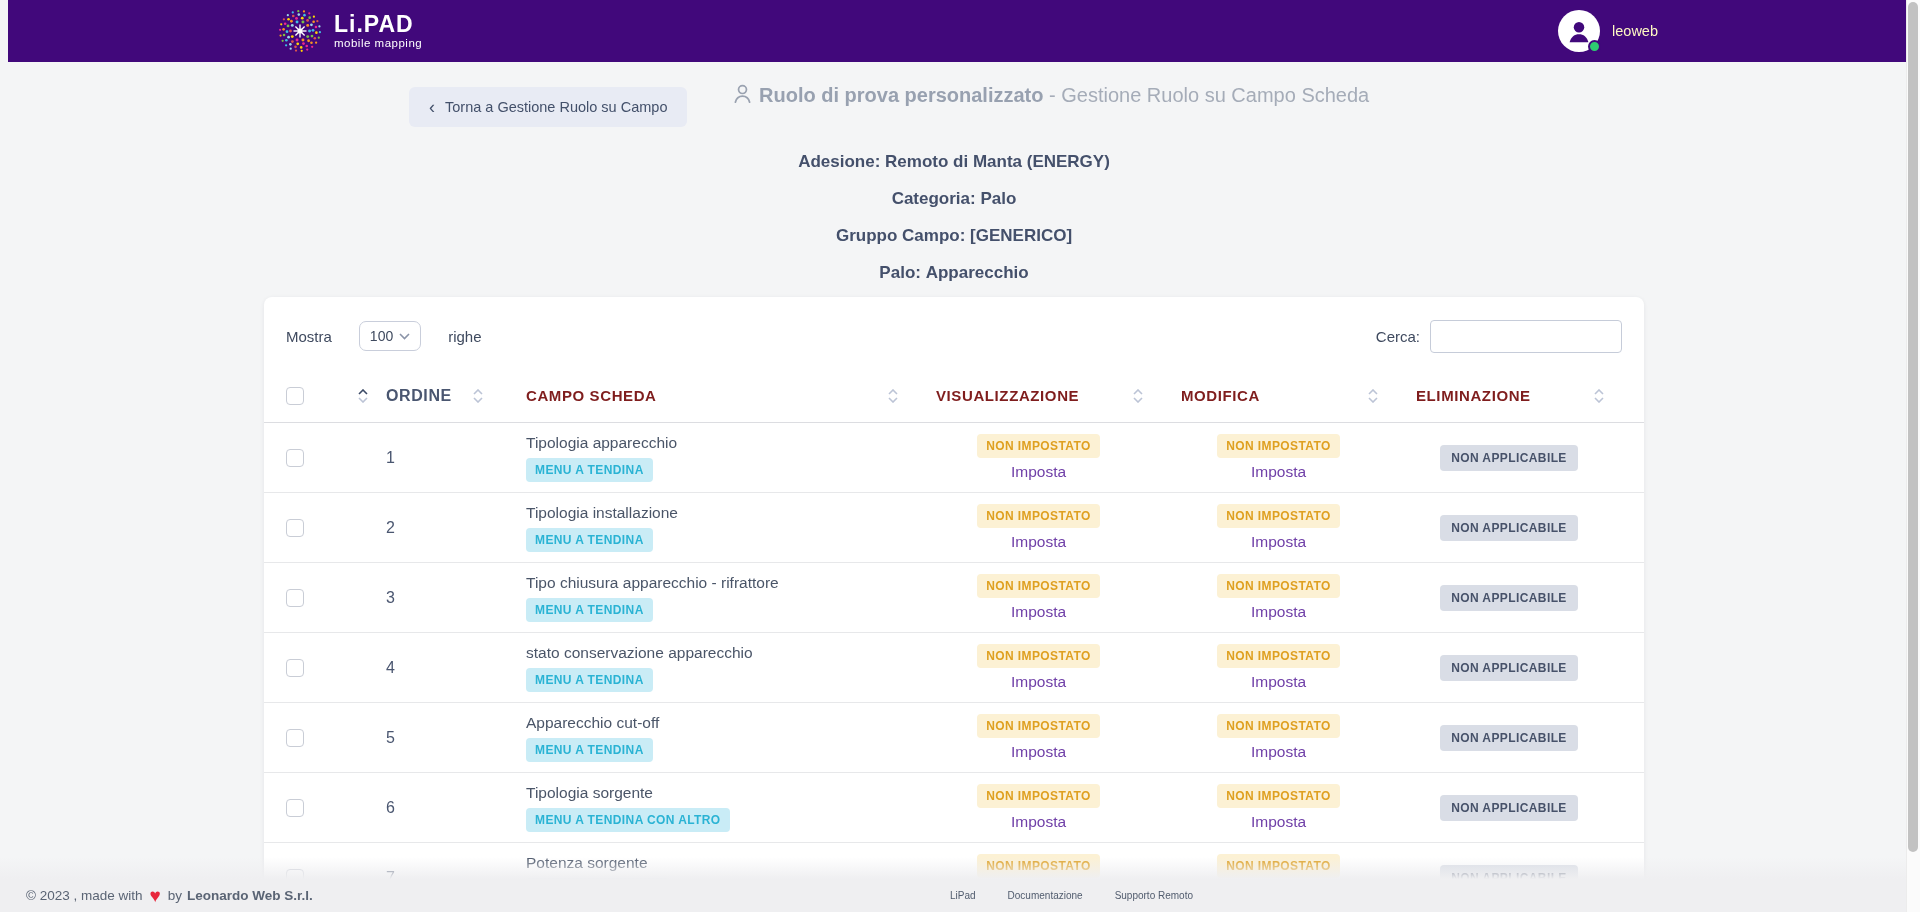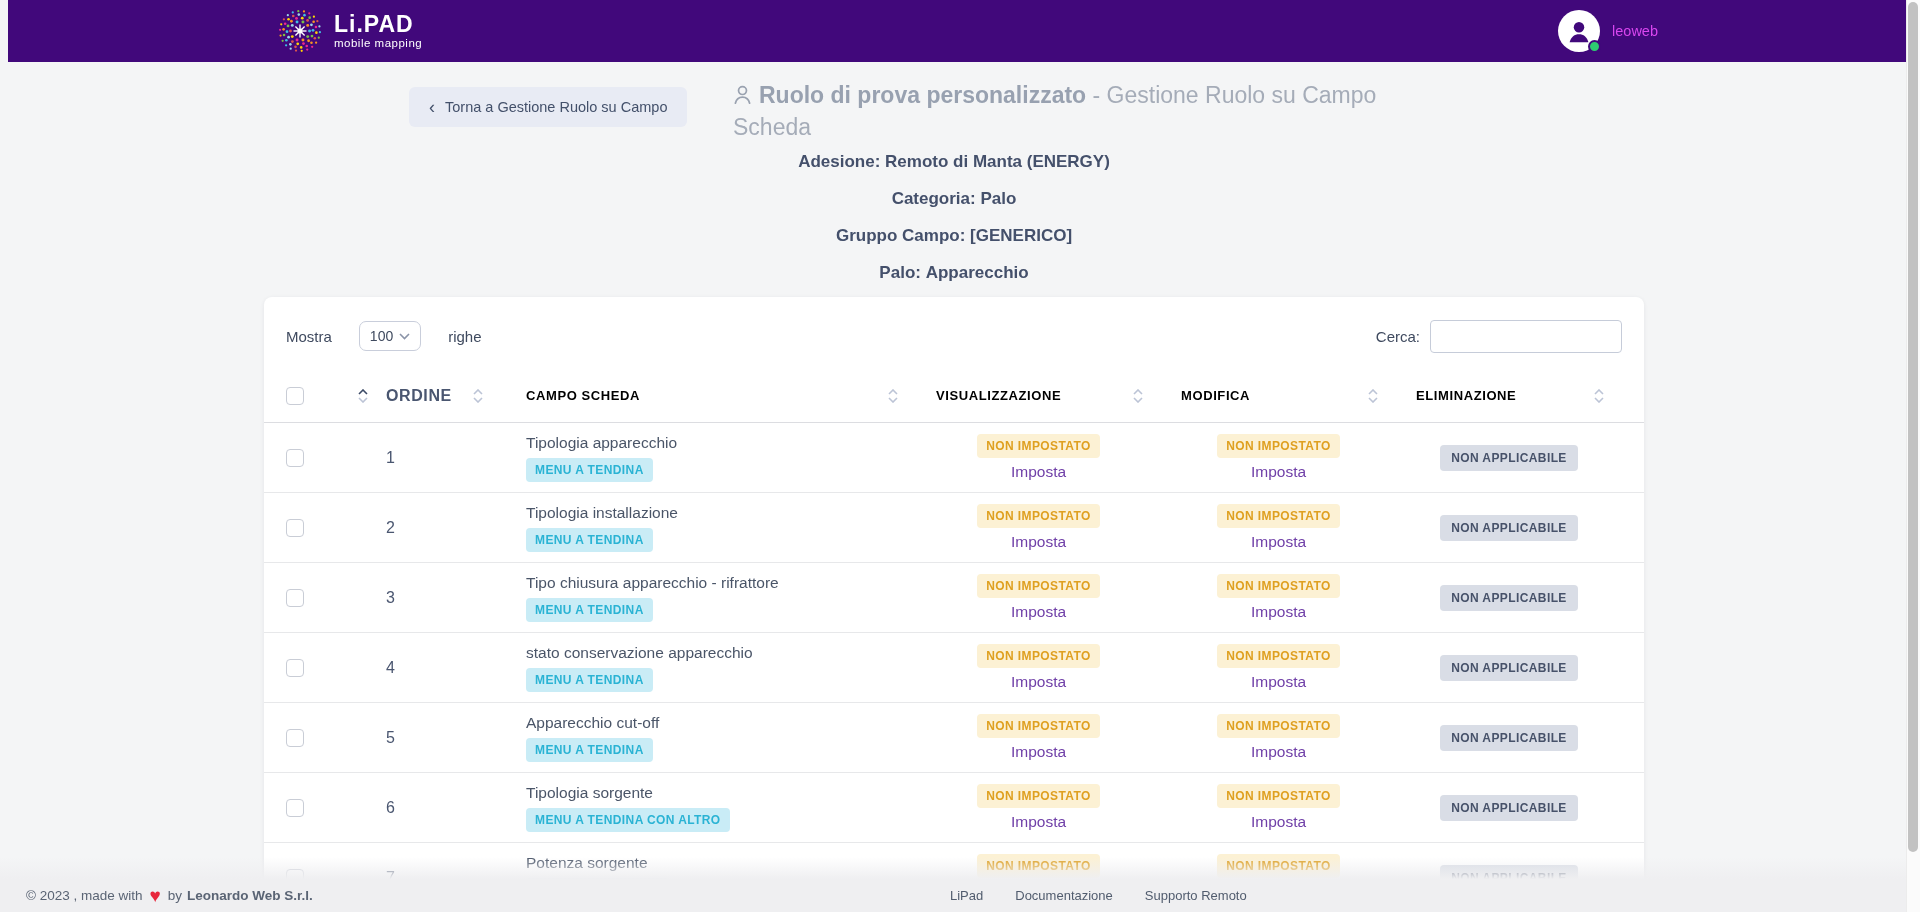--- a/index.html
+++ b/index.html
@@ -15,30 +15,30 @@
   .brand-text { color:#fff; line-height:1; }
   .brand-title { font-size:23px; font-weight:bold; letter-spacing:1px; }
   .brand-sub   { font-size:11.5px; font-weight:400; margin-top:2px; letter-spacing:0.5px; }
   .user { position:absolute; right:270px; top:0; height:62px; display:flex;
           align-items:center; gap:12px; cursor:pointer; }
   .avatar { position:relative; width:42px; height:42px; background:#fff;
             border-radius:50%; display:flex; align-items:center; justify-content:center; }
   .avatar svg { width:30px; height:30px; }
   .status-dot { position:absolute; right:-1px; bottom:-1px; width:13px; height:13px;
                 background:#2ecc71; border:2px solid #41087b; border-radius:50%; }
-  .user-name { color:#d946ef; font-size:14.5px; }
+  .user-name { color:#fef9c3; font-size:14.5px; }
 
   
   .back-btn { position:absolute; left:409px; top:87px; height:40px;
               background:#e8ebf4; border:none; border-radius:6px; padding:0 20px;
               font-family:inherit; font-size:14.5px; color:#43506a; display:flex;
               align-items:center; gap:10px; cursor:pointer; }
   .back-chevron { font-size:18px; line-height:1; color:#43506a; }
   .page-title { position:absolute; left:733px; top:80px; width:655px;
-                font-size:23px; line-height:30px; color:#9aa2b0; }
+                font-size:20px; line-height:30px; color:#9aa2b0; }
   .title-icon { display:inline-block; vertical-align:-2px; margin-right:7px; }
   .title-strong { font-weight:bold; color:#98a1b0; }
   .title-rest { font-weight:400; color:#a5acb8; }
 
   .meta { position:absolute; left:264px; top:152px; width:1380px; text-align:center;
           color:#44506b; }
   .meta-line { font-size:17px; margin-bottom:17px; font-weight:600; }
   .meta-line b { font-weight:800; }
 
   
@@ -53,22 +53,22 @@
   .search-group { margin-left:auto; display:flex; align-items:center; gap:10px;
                   font-size:15px; color:#3f4a5f; }
   .search-input { width:192px; height:33px; border:1px solid #c6ccd9; border-radius:4px;
                   font-family:inherit; font-size:14px; padding:0 8px; color:#3f4a5f;
                   background:#fff; }
 
   .thead, .trow { display:grid;
       grid-template-columns:100px 115px 415px 245px 235px 1fr;
       padding:0 22px; }
   .thead { height:54px; border-bottom:1px solid #dcdde1; }
-  .th { position:relative; display:flex; align-items:center; font-size:13px;
-        font-weight:bold; letter-spacing:0.6px; color:#000000; cursor:pointer; }
+  .th { position:relative; display:flex; align-items:center; font-size:15px;
+        font-weight:bold; letter-spacing:0.6px; color:#7f1d1d; cursor:pointer; }
   .th-label { text-transform:uppercase; }
   .th.c-campo, .th.c-ordine { }
   .sort { position:absolute; right:18px; display:flex; flex-direction:column; gap:2px; }
   .sort svg { display:block; }
 
   .trow { height:70px; border-bottom:1px solid #e7e8ea; background:#fff; }
   .td { display:flex; }
   .c-check { align-items:center; }
   .checkbox { width:18px; height:18px; border:1px solid #c9cdd6; border-radius:4px;
               background:#fff; cursor:pointer; display:inline-block; }
@@ -92,21 +92,21 @@
   
   .footer { position:absolute; left:0; bottom:0; width:1920px; height:33px;
             background:#efeff1; z-index:15; display:flex; align-items:center; }
   .footer::before { content:""; position:absolute; left:0; top:-22px; width:100%;
             height:22px; background:linear-gradient(to bottom, rgba(240,240,241,0), #efeff1); }
   .copyright { margin-left:26px; font-size:13.5px; color:#5a6474; display:flex;
                align-items:center; gap:5px; }
   .copyright b { font-weight:bold; }
   .heart { color:#e8273c; font-size:19px; line-height:1; margin:0 2px; }
   .footer-links { position:absolute; left:950px; display:flex; gap:32px; }
-  .footer-link { font-size:13px; color:#515c6e; cursor:pointer; text-decoration:none; }
+  .footer-link { font-size:10px; color:#515c6e; cursor:pointer; text-decoration:none; }
 
   
   .scrollbar { position:absolute; right:0; top:0; width:14px; height:912px;
                background:#fbfbfb; border-left:1px solid #ececec; z-index:30; }
   .scroll-thumb { position:absolute; right:2px; top:2px; width:10px; height:850px;
                   background:#c2c2c2; border-radius:5px; cursor:pointer; }
 </style>
 </head>
 <body>
 

